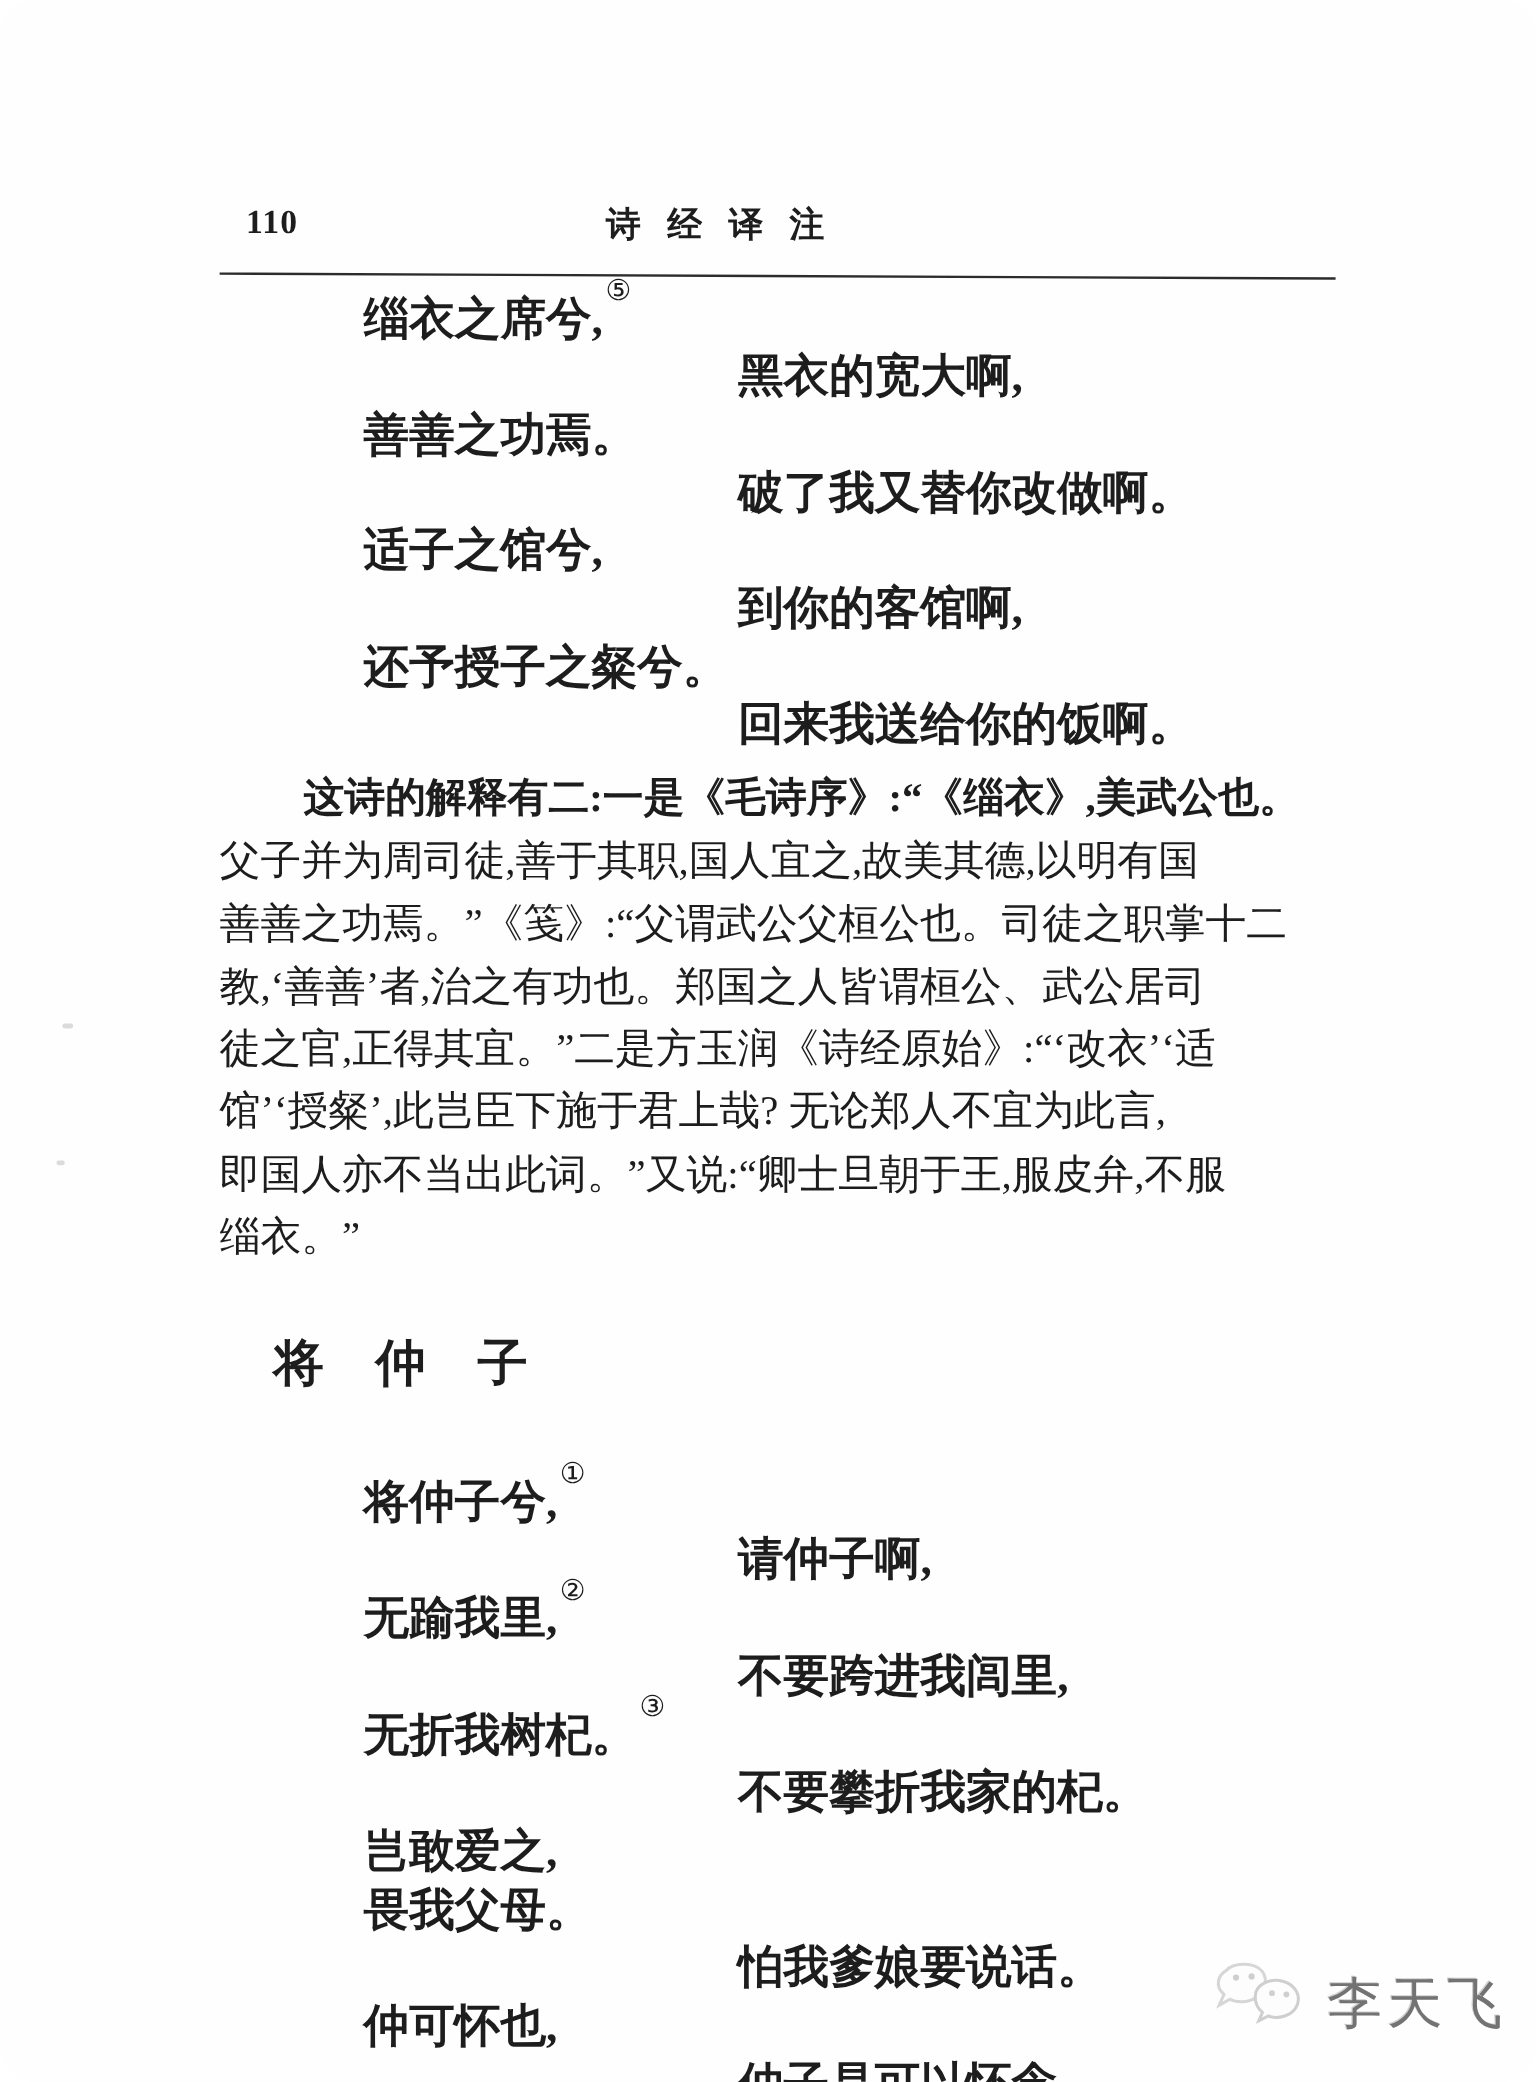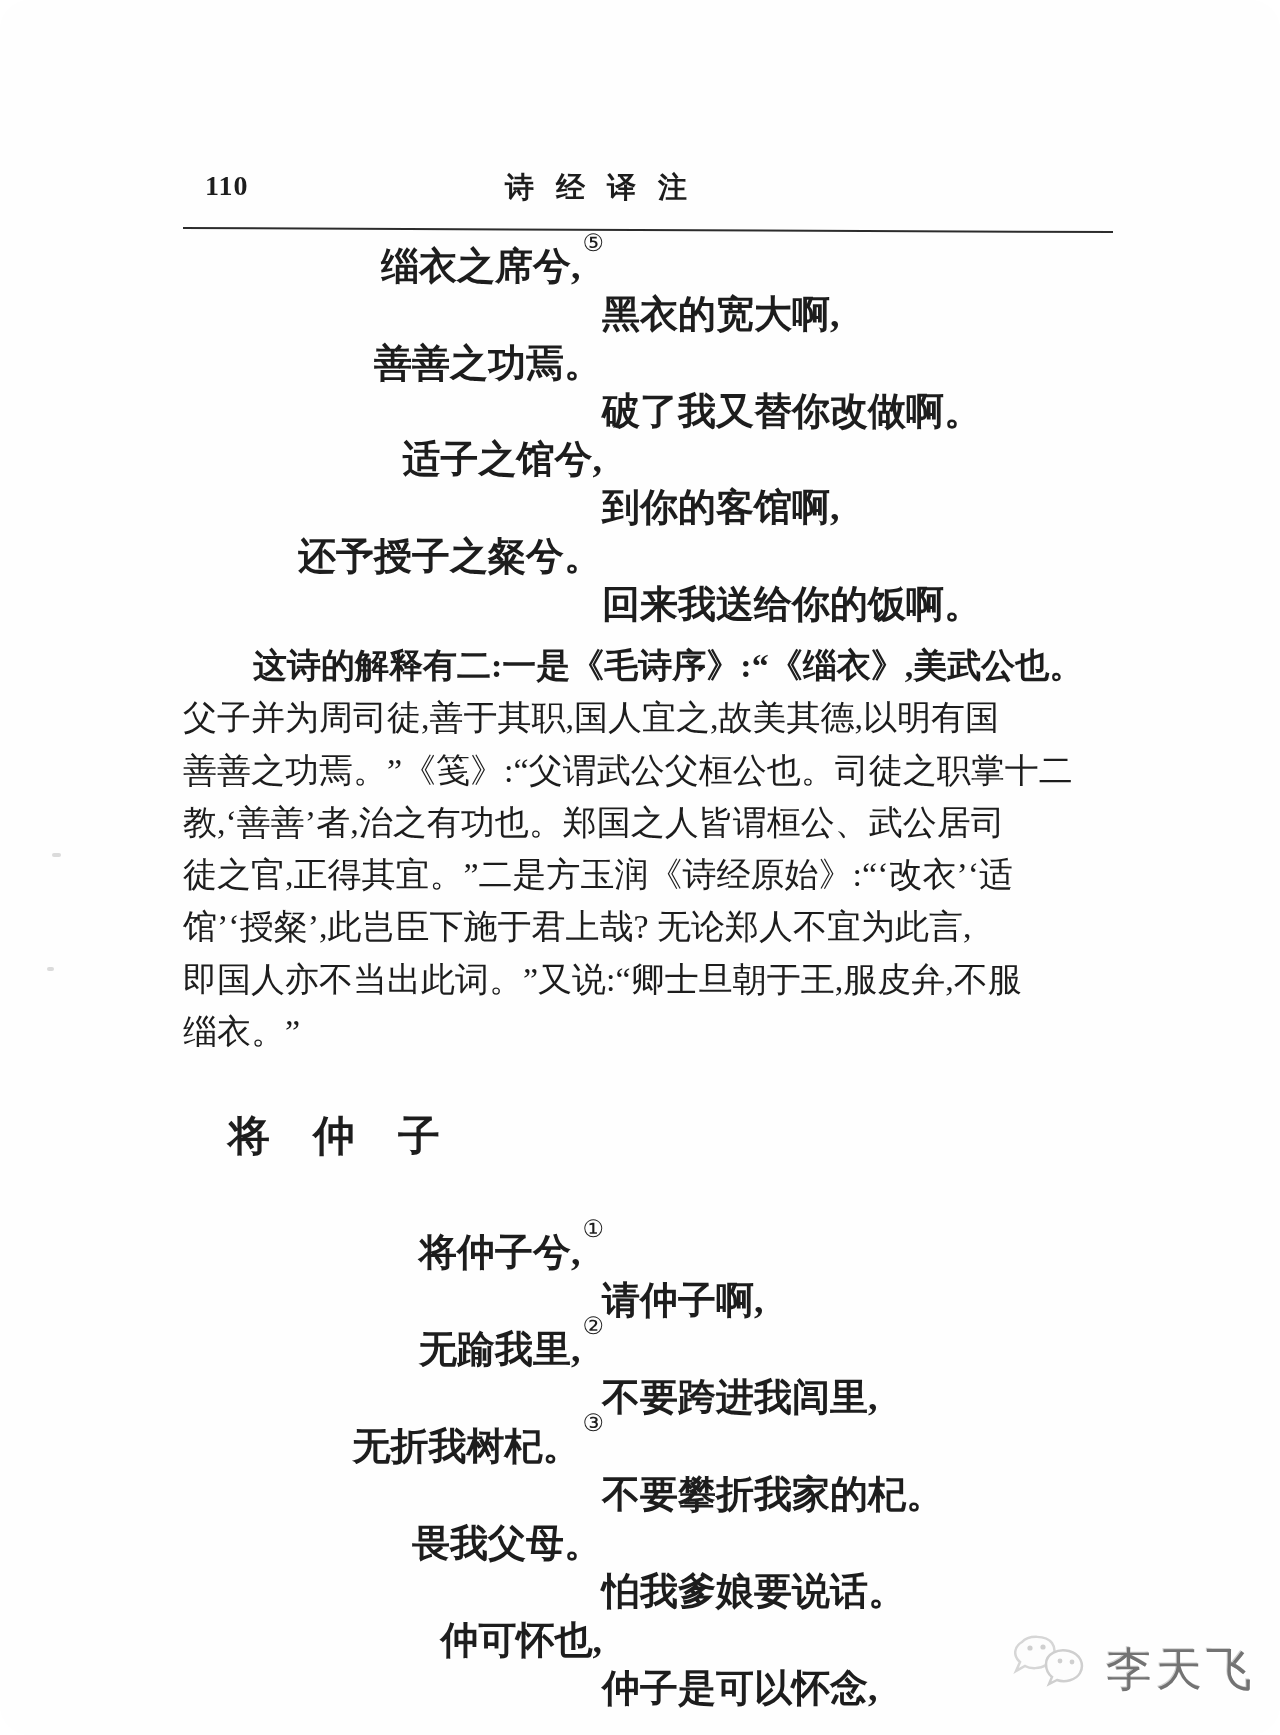--- a/index.html
+++ b/index.html
@@ -22,21 +22,21 @@
     font-size:29px;font-weight:700;
     letter-spacing:22px;text-indent:0;
   }
   .header-rule{
     position:absolute;top:227px;left:183px;width:930px;height:2.4px;
     background:#2c2c2c;
     transform:rotate(0.25deg);transform-origin:left center;
   }
 
   
-  .poem{position:absolute;left:290px;text-align:right;}
+  .poem{position:absolute;left:303px;}
   .poem-1{top:242px;}
   .poem-2{top:1228px;}
   .poem-row{display:flex;font-size:38px;font-weight:600;}
   .poem-1 .poem-row{line-height:48.5px;}
   .poem-2 .poem-row{line-height:49px;}
   .poem-orig{width:312px;flex:0 0 312px;white-space:nowrap;}
   .poem-trans{white-space:nowrap;margin-top:48px;}
   sup.note-mark{
     font-size:24px;font-weight:400;line-height:0;
     position:relative;top:-14px;left:2px;
@@ -132,20 +132,21 @@
     </div>
     <div class="poem-row">
       <span class="poem-orig"><span>无踰我里,</span><sup class="note-mark">②</sup></span>
       <span class="poem-trans">不要跨进我闾里,</span>
     </div>
     <div class="poem-row">
       <span class="poem-orig"><span>无折我树杞。</span><sup class="note-mark">③</sup></span>
       <span class="poem-trans">不要攀折我家的杞。</span>
     </div>
     <div class="poem-row">
+      <span class="poem-orig"><span>岂敢爱之,</span><sup class="note-mark"></sup></span>
     </div>
     <div class="poem-row">
       <span class="poem-orig"><span>畏我父母。</span><sup class="note-mark"></sup></span>
       <span class="poem-trans">怕我爹娘要说话。</span>
     </div>
     <div class="poem-row">
       <span class="poem-orig"><span>仲可怀也,</span><sup class="note-mark"></sup></span>
       <span class="poem-trans">仲子是可以怀念,</span>
     </div>
   </div>

